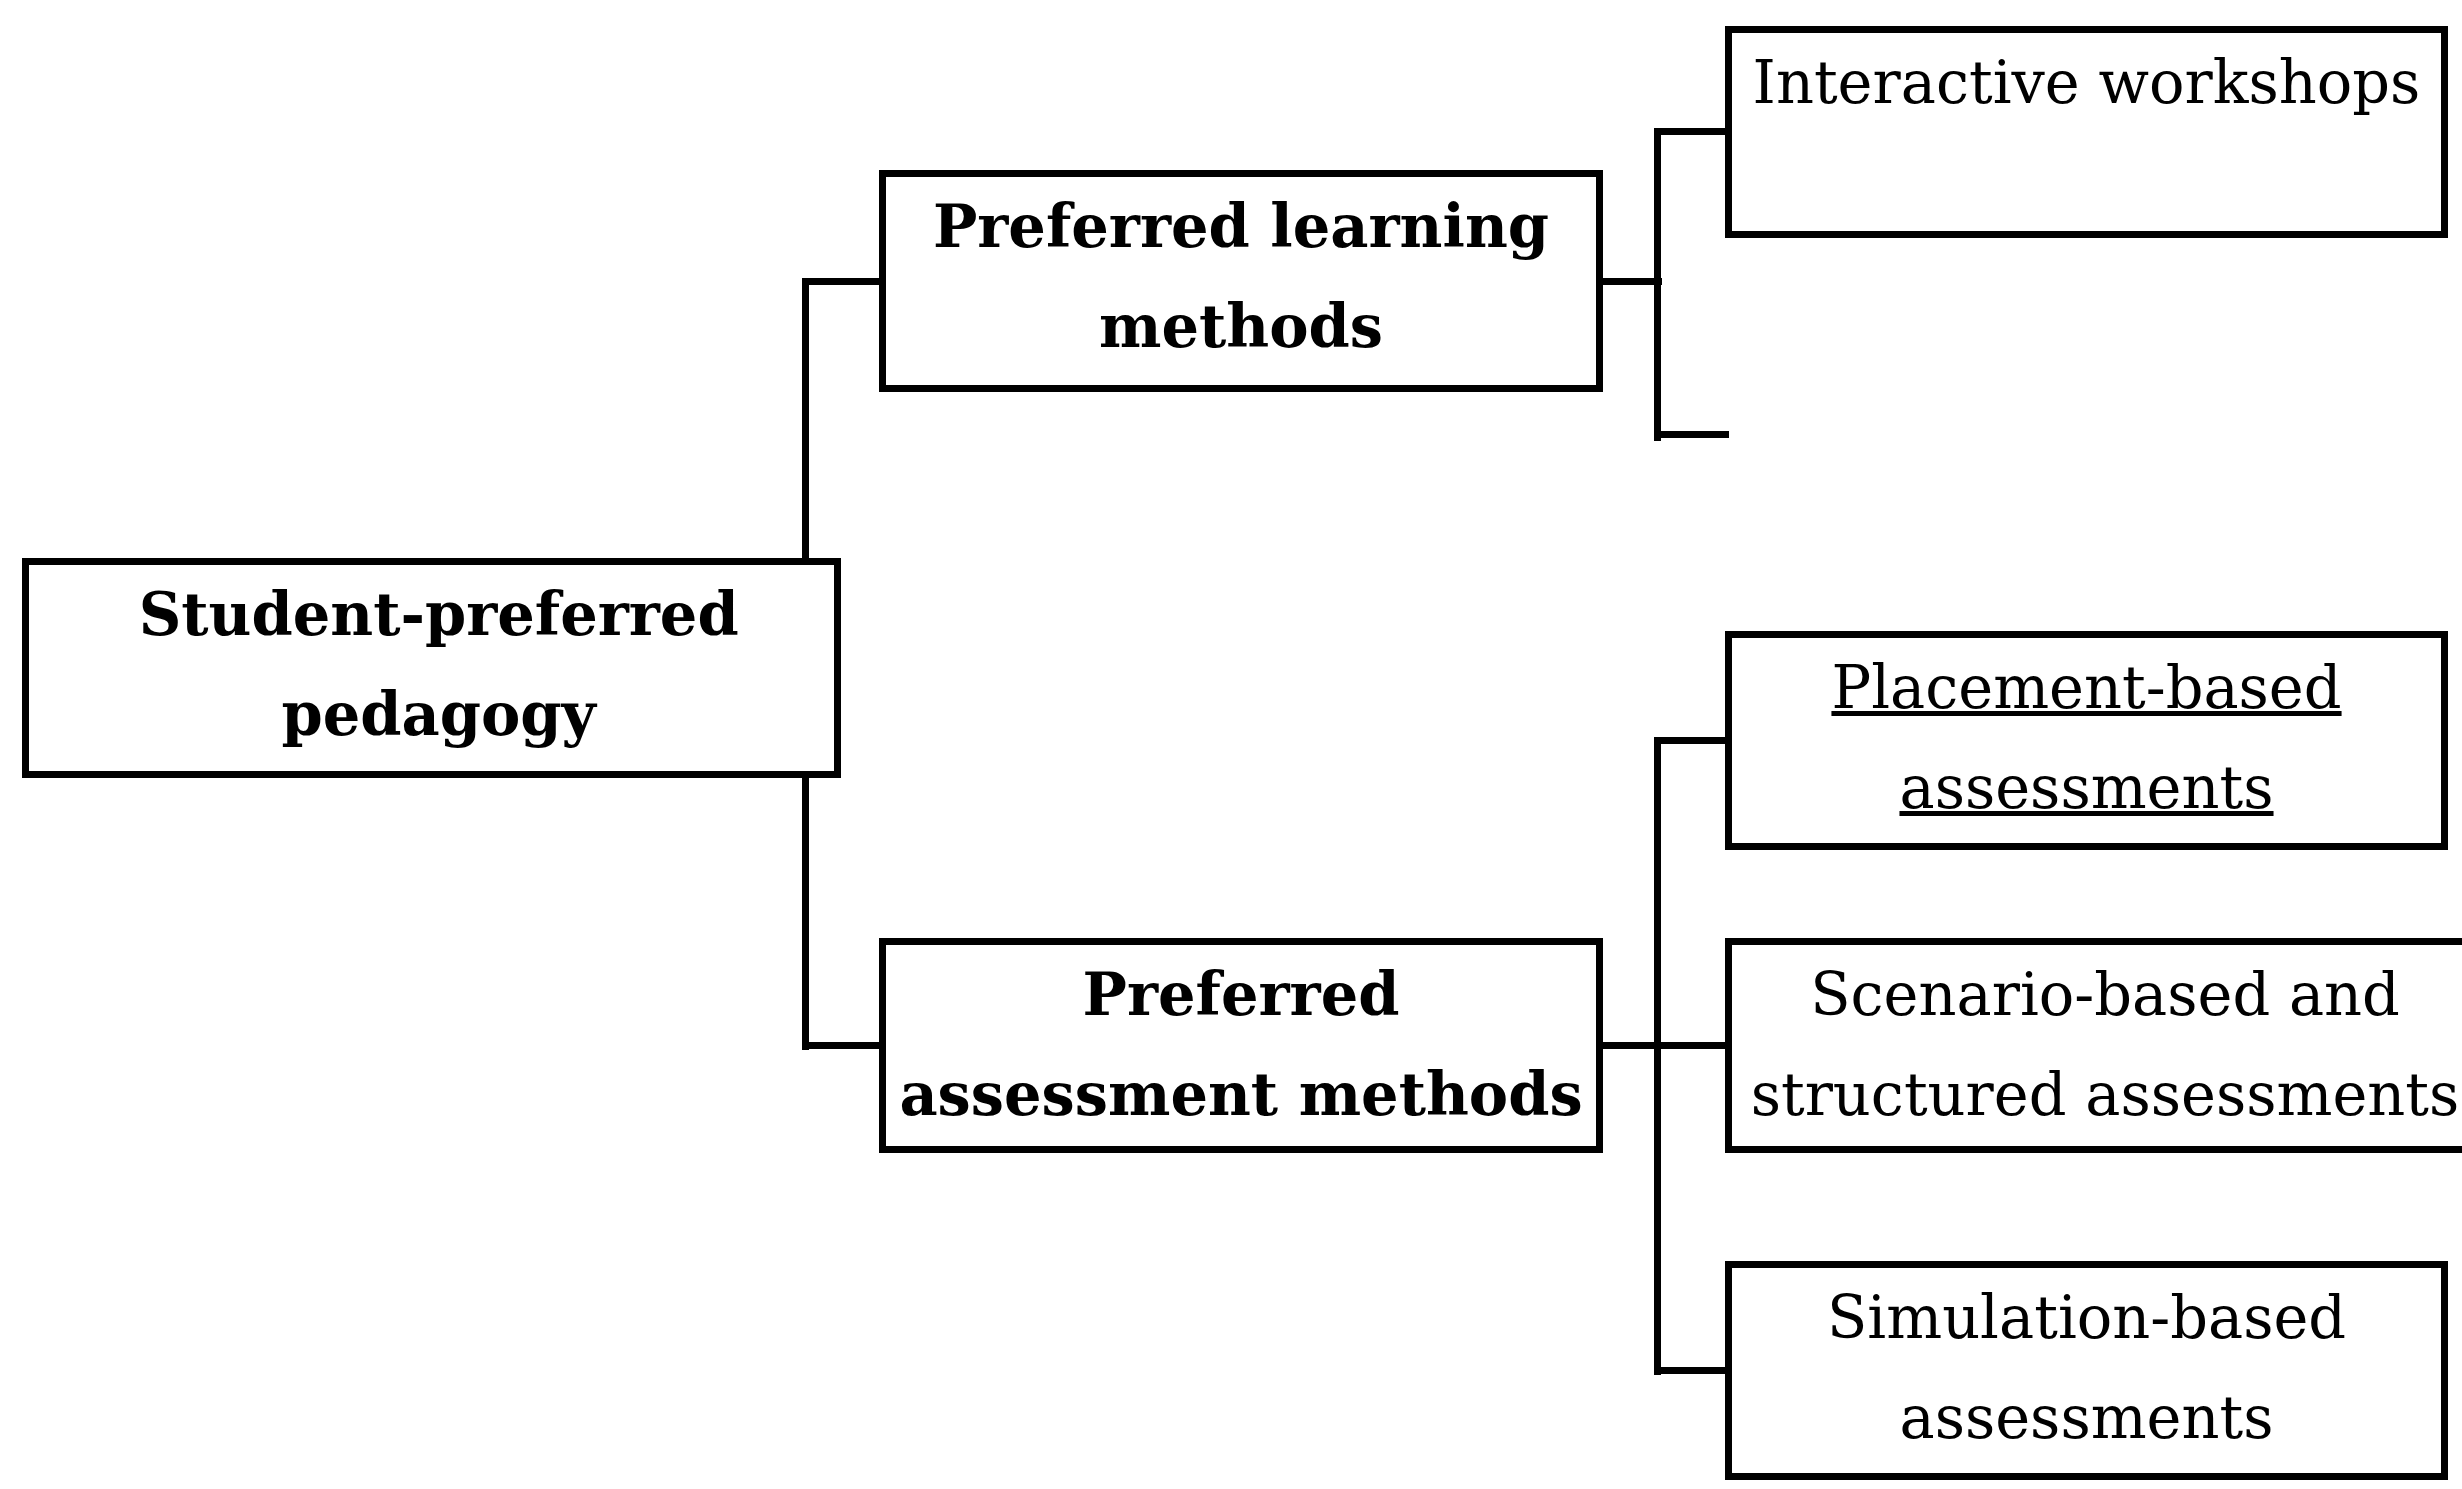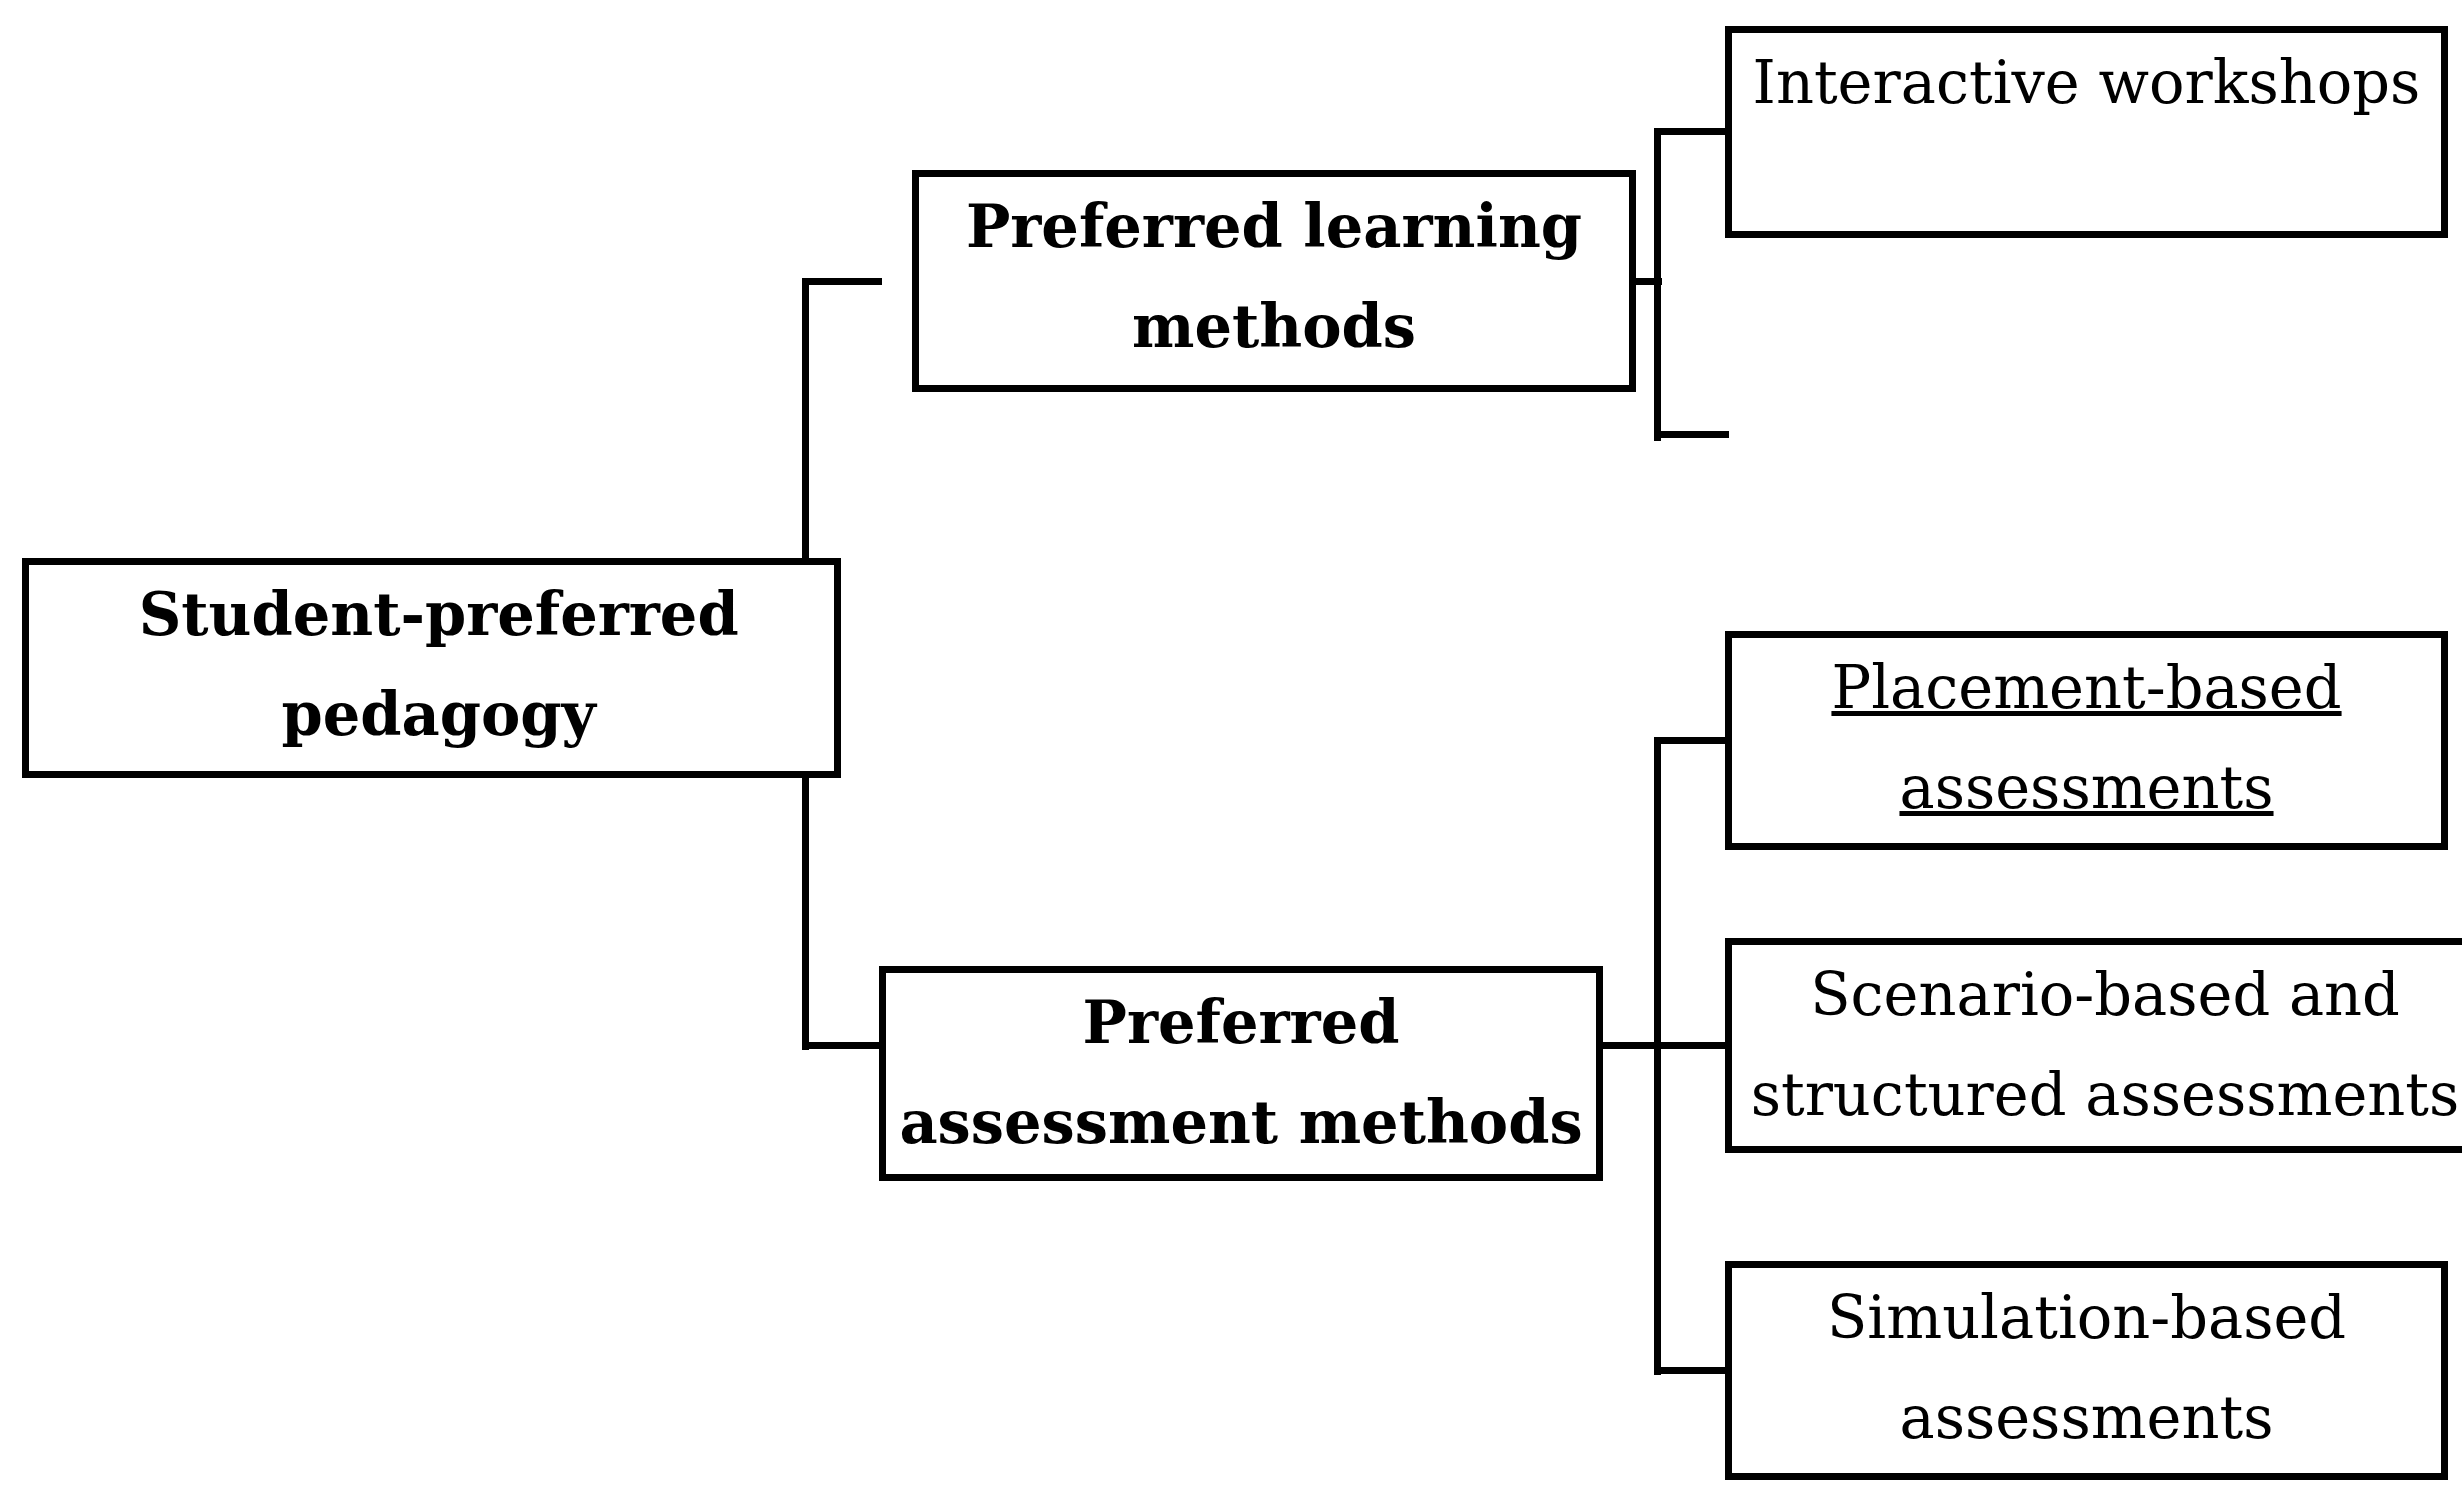--- a/index.html
+++ b/index.html
@@ -31,22 +31,22 @@
   .node.bold {
     font-weight: 700;
   }
   .conn {
     position: absolute;
     background: #000000;
   }
 
   
   #node-root    { left: 21.5px;   top: 558px;  width: 819px; height: 220px; padding-left: 24px; }
-  #node-branch1 { left: 912px; top: 170px;  width: 724px; height: 222px; }
-  #node-branch2 { left: 879px; top: 938px; width: 724px; height: 215px; margin-top: 28px; }
+  #node-branch1 { left: 879px; top: 170px;  width: 724px; height: 222px; }
+  #node-branch2 { left: 879px; top: 938px; width: 724px; height: 215px; }
   #node-leaf1   { left: 1725px; top: 26px;   width: 723px; height: 212px; }
   #node-leaf2   { left: 1725px; top: 324px;  width: 723px; height: 221px; }
   #node-leaf3   { left: 1725px; top: 631px;  width: 723px; height: 219px; text-decoration: underline; }
   #node-leaf4   { left: 1725px; top: 938px; width: 760px; height: 215px; }
   #node-leaf5   { left: 1725px; top: 1261px; width: 723px; height: 219px; }
 
   
   #conn-root-h   { left: 739px; top: 663px;  width: 70px;   height: 7.2px; }
   #conn-spine1   { left: 802px; top: 278px;  width: 7.2px;   height: 772px; }
   #conn-b1-stub  { left: 802px; top: 278px;  width: 80px;  height: 7.2px; }

